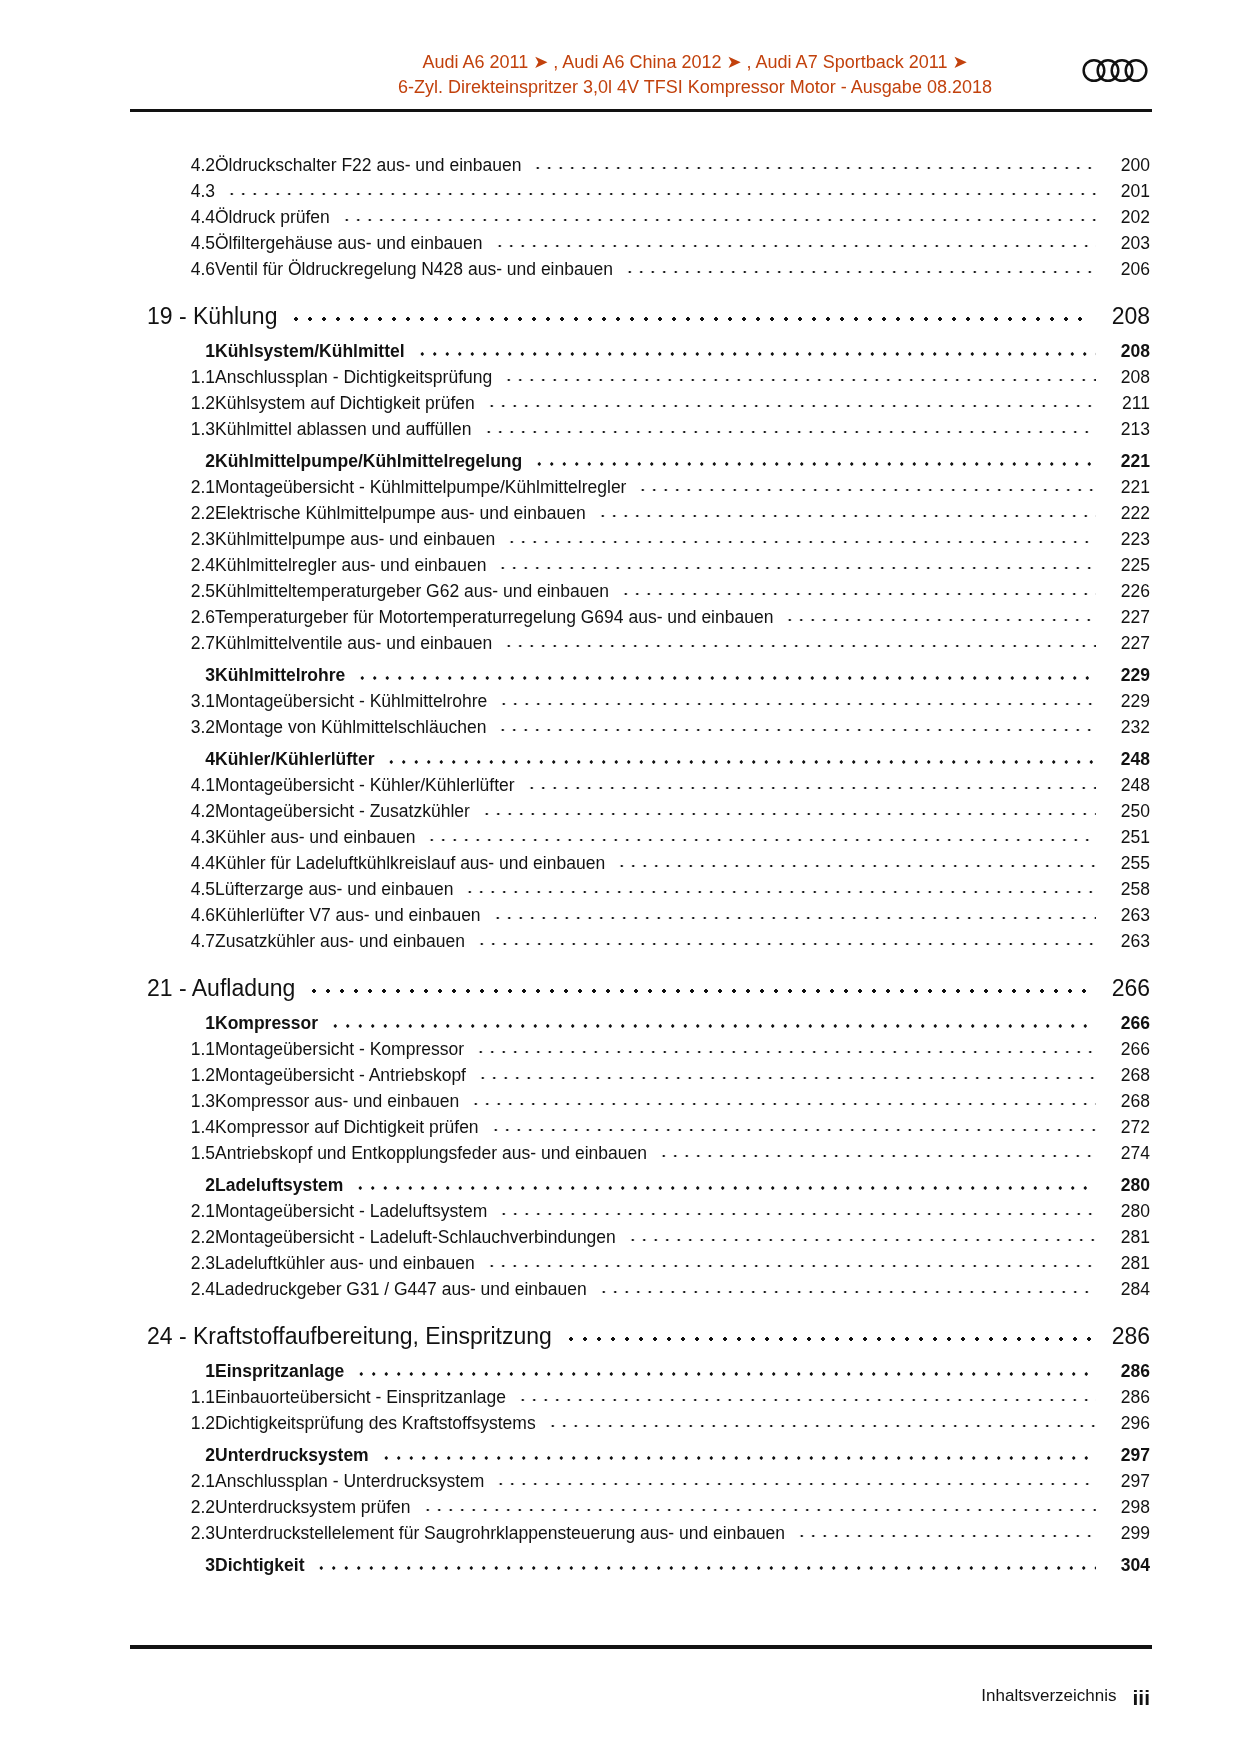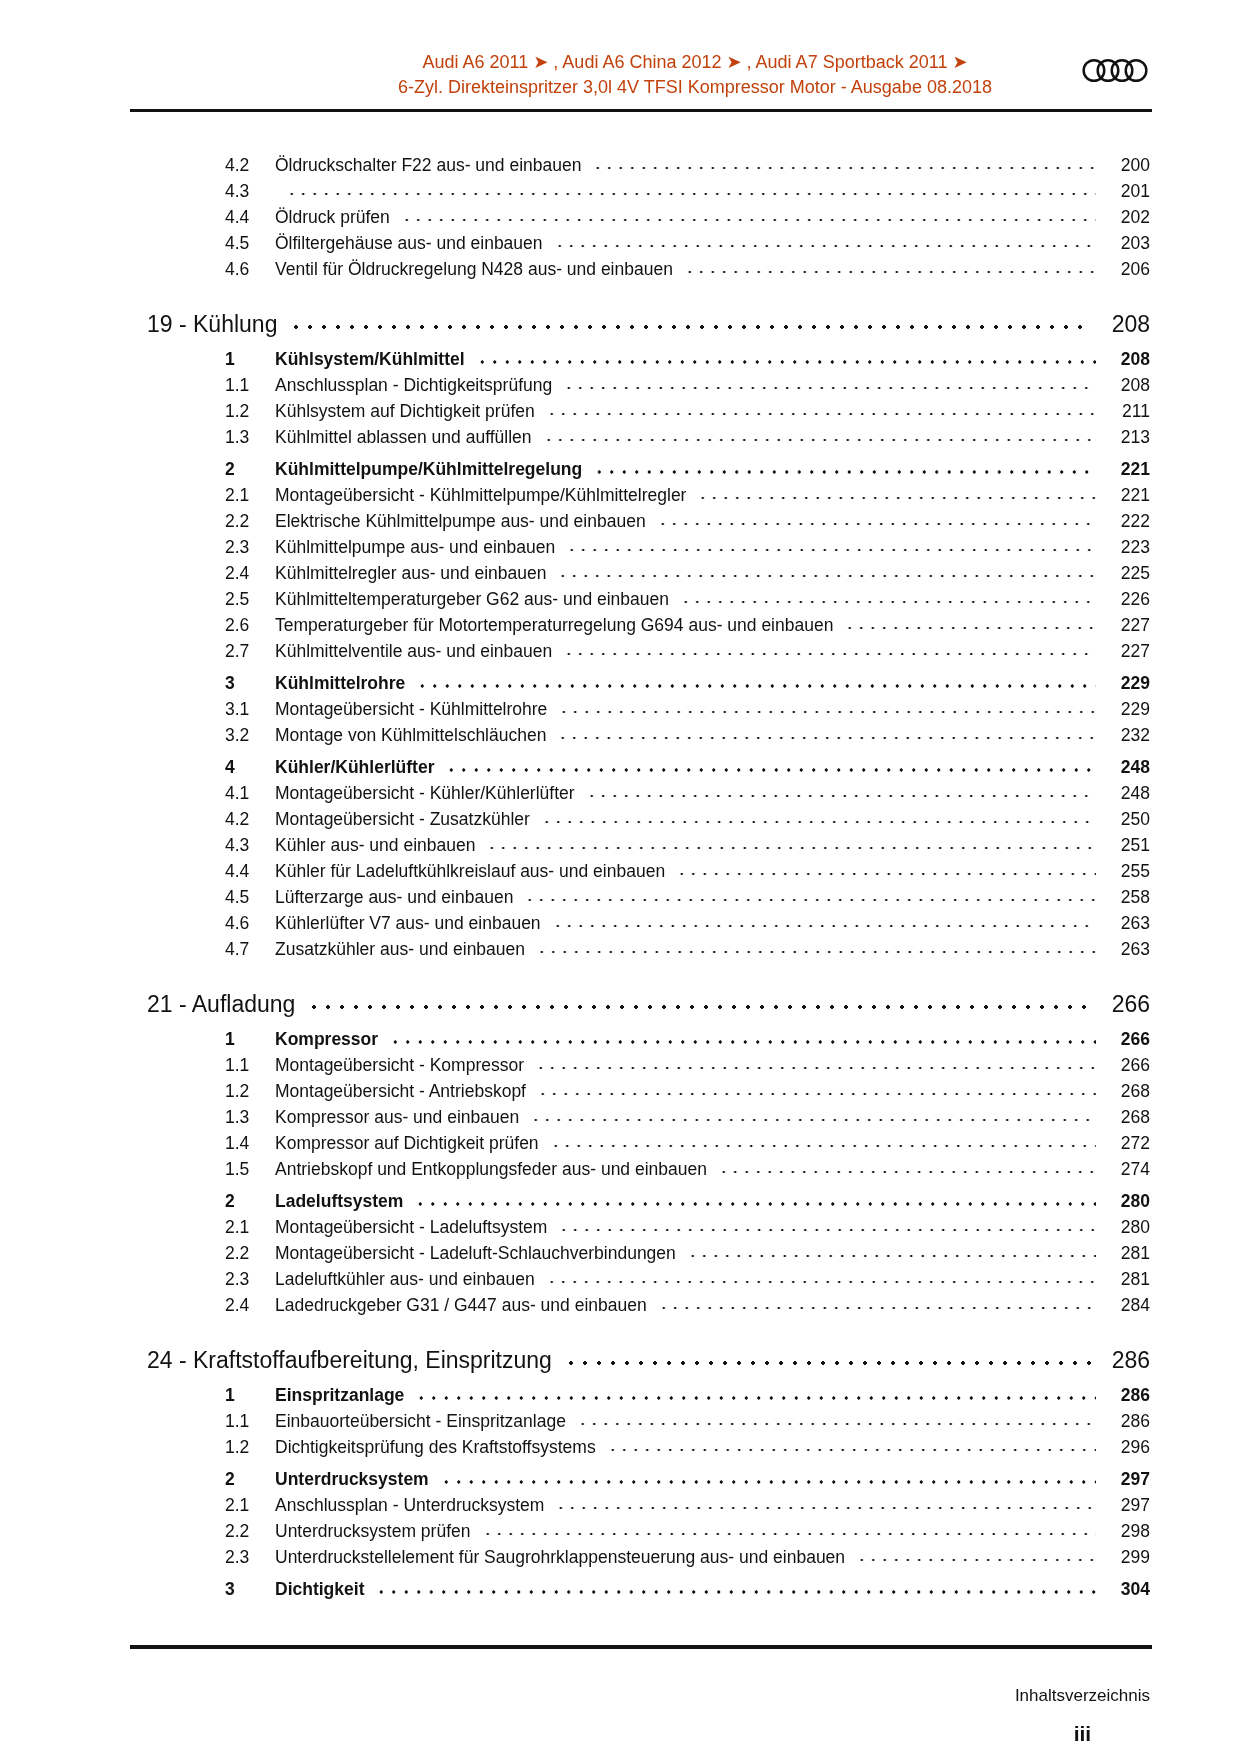--- a/index.html
+++ b/index.html
@@ -17,52 +17,52 @@
     position:absolute;top:50px;left:300px;width:790px;
     text-align:center;font-size:18px;line-height:25px;color:#c2410c;
     white-space:nowrap;
   }
   .audi-rings{position:absolute;top:57px;right:92px;}
   .header-rule{position:absolute;top:109px;left:130px;right:88px;height:3px;background:#121212;}
 
   
   .toc{position:absolute;top:152px;left:130px;right:90px;}
   .toc-row{display:flex;font-size:17.5px;line-height:26px;}
-  .toc-row .num{flex:none;width:50px;margin-left:95px;}
+  .toc-row .num{flex:none;width:50px;margin-left:35px;text-align:right;}
   .toc-row .title{flex:none;white-space:nowrap;}
   .toc-row .dots{
     flex:1 1 auto;min-width:18px;margin:0 8px 0 9px;
     background-image:radial-gradient(circle,#1a1a1a 1.35px,transparent 1.55px);
     background-size:11.5px 8px;
     background-repeat:repeat-x;
     background-position:left 2px bottom 6px;
   }
   .toc-row .pg{flex:none;min-width:46px;text-align:right;}
 
   .toc-row.section{font-weight:700;margin-top:6px;}
   .toc-row.section .dots{
     background-image:radial-gradient(circle,#111 1.6px,transparent 1.8px);
     background-size:12.5px 8px;
   }
 
-  .toc-row.chapter{font-size:23px;line-height:32px;margin-top:26px;}
+  .toc-row.chapter{font-size:23px;line-height:32px;margin-top:18px;}
   .toc-row.chapter .title{padding-left:17px;}
   .toc-row.chapter .dots{
     background-image:radial-gradient(circle,#111 1.85px,transparent 2.05px);
     background-size:14px 10px;
     background-position:left 2px bottom 8px;
     margin:0 6px 0 10px;
   }
   .toc-row.chapter .pg{min-width:52px;}
 
   
   .footer-rule{position:absolute;top:1645px;left:130px;right:88px;height:4px;background:#121212;}
   .footer{
     position:absolute;top:1686px;right:90px;
-    display:inline-flex;align-items:center;gap:16px;flex-direction:column;
+    display:inline-flex;align-items:flex-start;gap:16px;
   }
   .footer .footer-label{font-size:17px;}
   .footer .footer-page{font-size:21px;font-weight:700;}
 </style>
 </head>
 <body>
 
 <div class="page">
 
   <div class="header-text">

